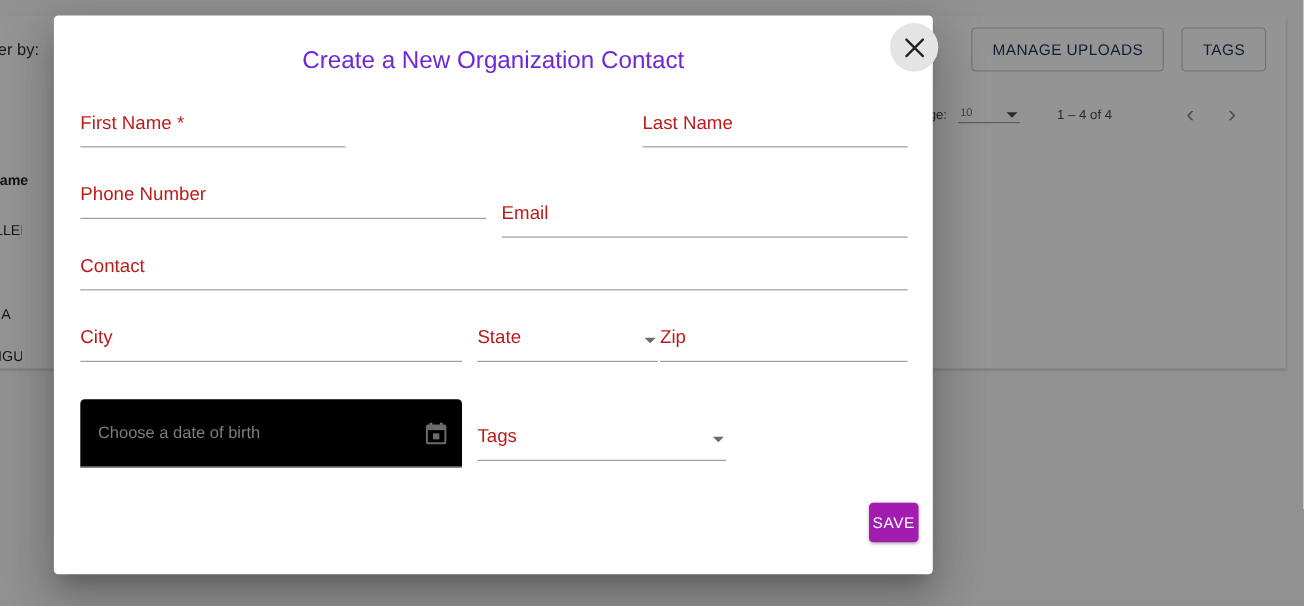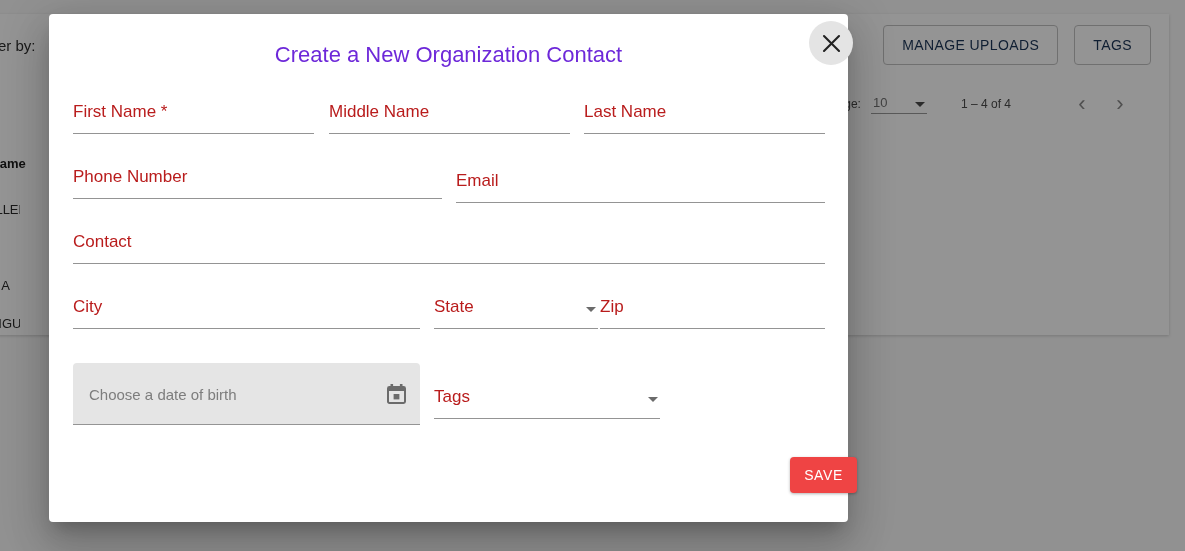--- a/index.html
+++ b/index.html
@@ -77,21 +77,21 @@
     padding-right: 30px;
     font-size: 12px;
     color: #4a4a4a;
   }
   .pg-label { margin-right: 10px; white-space: nowrap; }
   .pg-select {
     position: relative;
     min-width: 56px;
     border-bottom: 1px solid #9a9a9a;
     padding: 0 20px 3px 2px;
-    font-size: 13px;
+    font-size: 10px;
     color: #737373;
     margin-right: 34px;
   }
   .pg-select .caret {
     position: absolute;
     right: 2px; top: 50%;
     margin-top: -2px;
     width: 0; height: 0;
     border-left: 5px solid transparent;
     border-right: 5px solid transparent;
@@ -223,21 +223,21 @@
     width: 0; height: 0;
     border-left: 5px solid transparent;
     border-right: 5px solid transparent;
     border-top: 5px solid #6b6b6b;
   }
 
   
   #field-dob {
     position: absolute;
     height: 62px;
-    background: #e5e5e5;
+    background: #000000;
     border-radius: 4px 4px 0 0;
   }
   #field-dob .ph {
     position: absolute;
     left: 16px;
     top: 50%;
     transform: translateY(-50%);
     font-size: 15px;
     color: #7d7d7d;
     white-space: nowrap;
@@ -254,23 +254,23 @@
     top: 50%;
     transform: translateY(-50%);
     cursor: pointer;
     line-height: 0;
   }
 
   #save-button {
     position: absolute;
     left: 717px;
     top: 367px;
-    width: 67px;
+    width: 45px;
     height: 36px;
-    background: #ef4444;
+    background: #a21caf;
     color: #ffffff;
     border: none;
     border-radius: 4px;
     font-family: inherit;
     font-size: 14px;
     letter-spacing: .6px;
     cursor: pointer;
     box-shadow: 0 1px 3px rgba(0,0,0,.3);
   }
 </style>
@@ -334,34 +334,30 @@
   </button>
 
   <div class="dialog-title">Create a New Organization Contact</div>
 
   <div class="form-area">
 
     <div class="field" style="left:0px; top:0px; width:241px;">
       <span class="ph">First Name *</span>
       <span class="rule"></span>
     </div>
-    <div class="field" style="left:256px; top:0px; width:241px;">
-      <span class="ph">Middle Name</span>
-      <span class="rule"></span>
-    </div>
     <div class="field" style="left:511px; top:0px; width:241px;">
       <span class="ph">Last Name</span>
       <span class="rule"></span>
     </div>
 
     <div class="field" style="left:0px; top:65px; width:369px;">
       <span class="ph">Phone Number</span>
       <span class="rule"></span>
     </div>
-    <div class="field" style="left:383px; top:69px; width:369px;">
+    <div class="field" style="left:383px; top:82px; width:369px;">
       <span class="ph">Email</span>
       <span class="rule"></span>
     </div>
 
     <div class="field" style="left:0px; top:130px; width:752px;">
       <span class="ph">Contact</span>
       <span class="rule"></span>
     </div>
 
     <div class="field" style="left:361px; top:195px; width:164px;">

